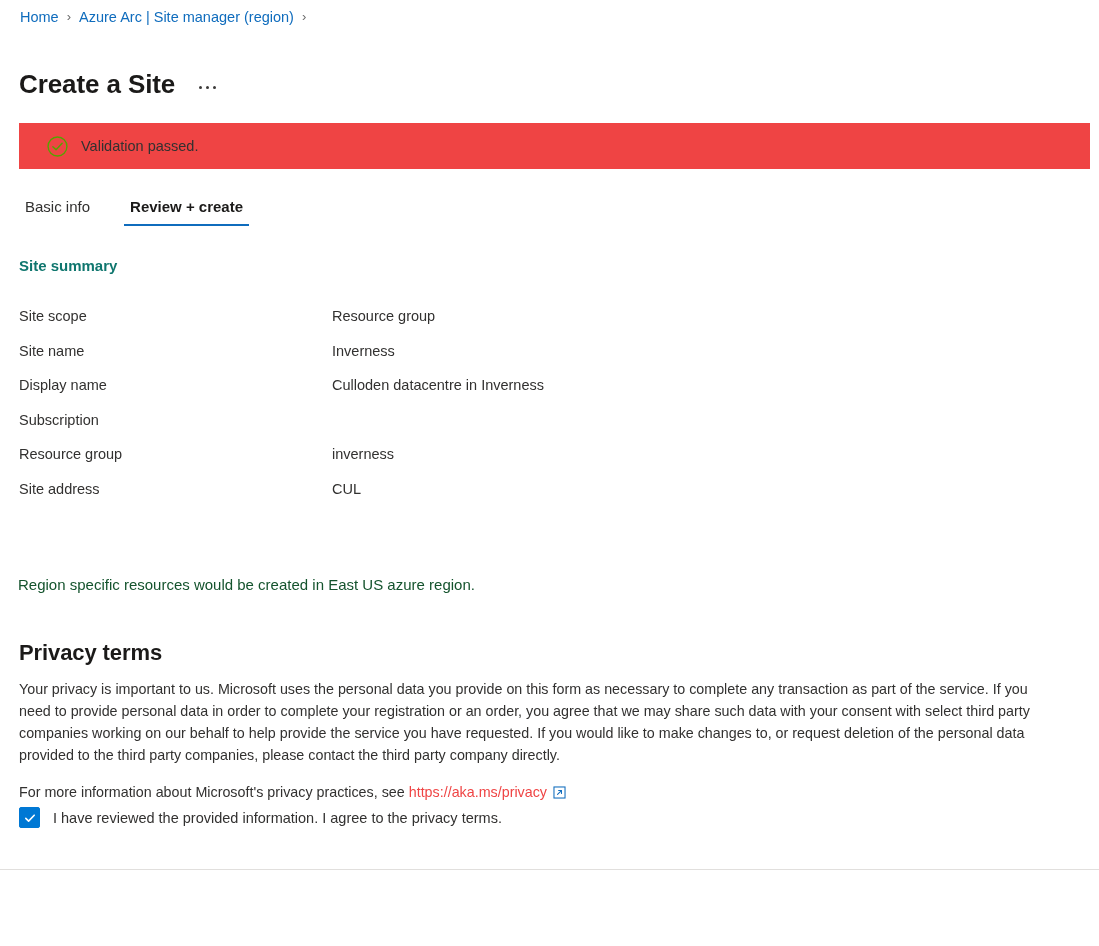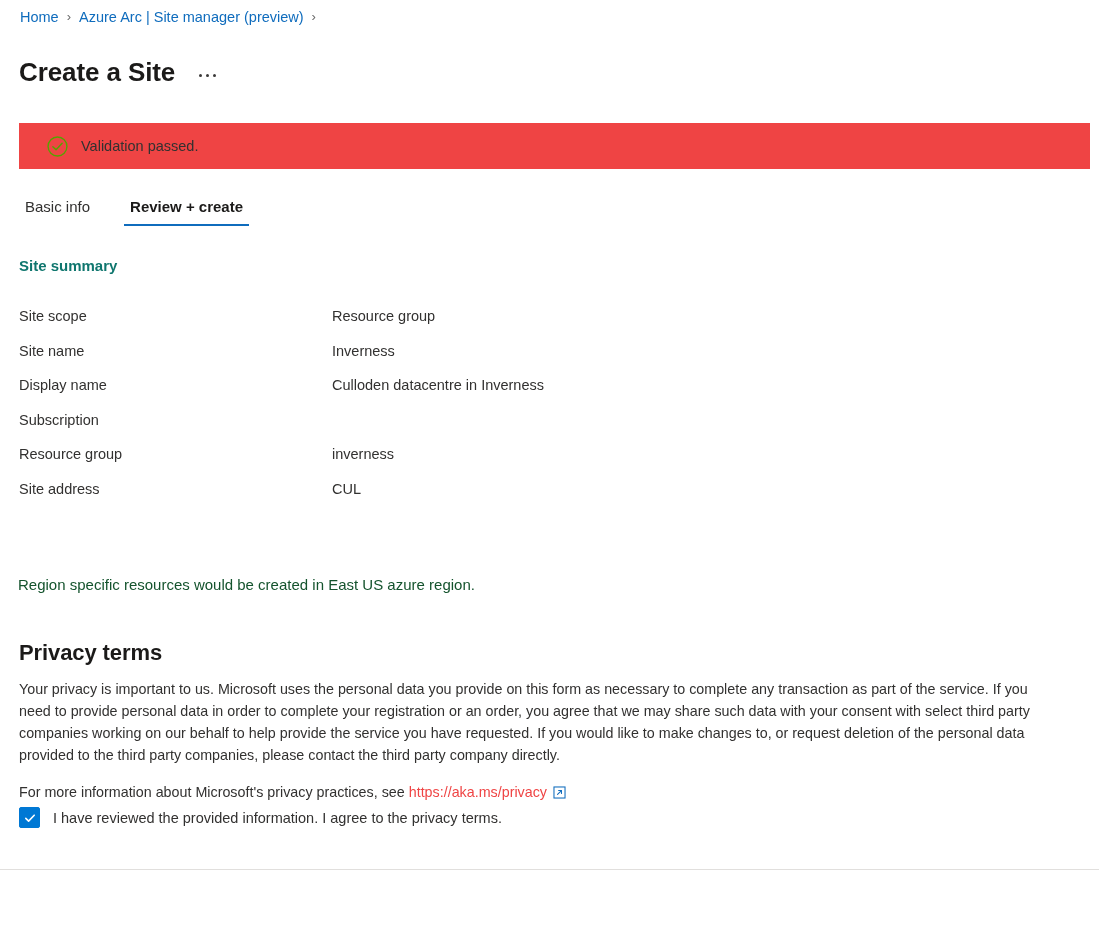--- a/index.html
+++ b/index.html
@@ -43,21 +43,21 @@
     margin: 0 8px;
     font-size: 13px;
     display: inline-block;
     transform: translateY(-1px);
   }
 
   
   .title-row {
     position: absolute;
     left: 19px;
-    top: 38px;
+    top: 50px;
     display: flex;
     align-items: center;
   }
   .page-title {
     font-size: 26px;
     font-weight: 700;
     color: #1b1a19;
     letter-spacing: -0.1px;
     line-height: 34px;
     white-space: nowrap;
@@ -267,21 +267,21 @@
   }
 </style>
 </head>
 <body>
 
 <div class="page">
 
   <nav class="breadcrumb">
     <a class="crumb-link">Home</a>
     <span class="crumb-sep">›</span>
-    <a class="crumb-link">Azure Arc | Site manager (preview)</a>
+    <a class="crumb-link">Azure Arc | Site manager (region)</a>
     <span class="crumb-sep">›</span>
   </nav>
 
   <div class="title-row">
     <h1 class="page-title">Create a Site</h1>
     <div class="ellipsis-btn">
       <span class="dot"></span>
       <span class="dot"></span>
       <span class="dot"></span>
     </div>

